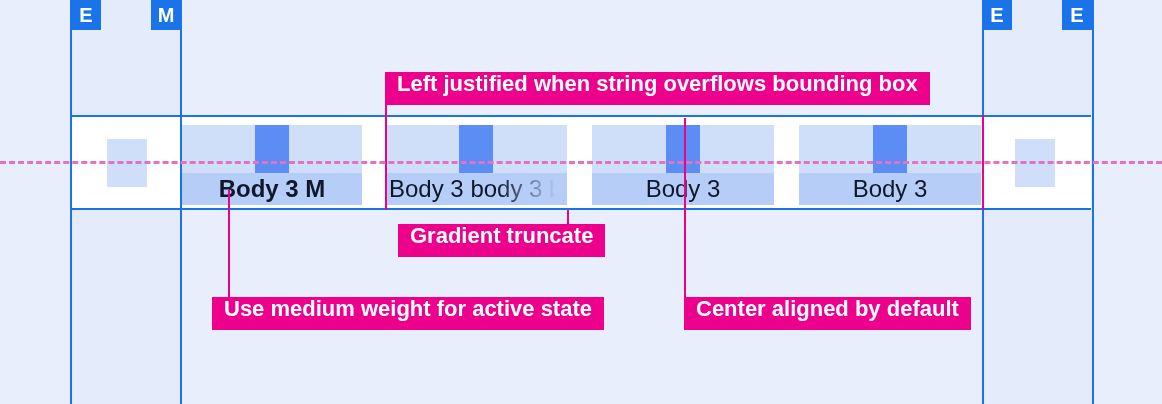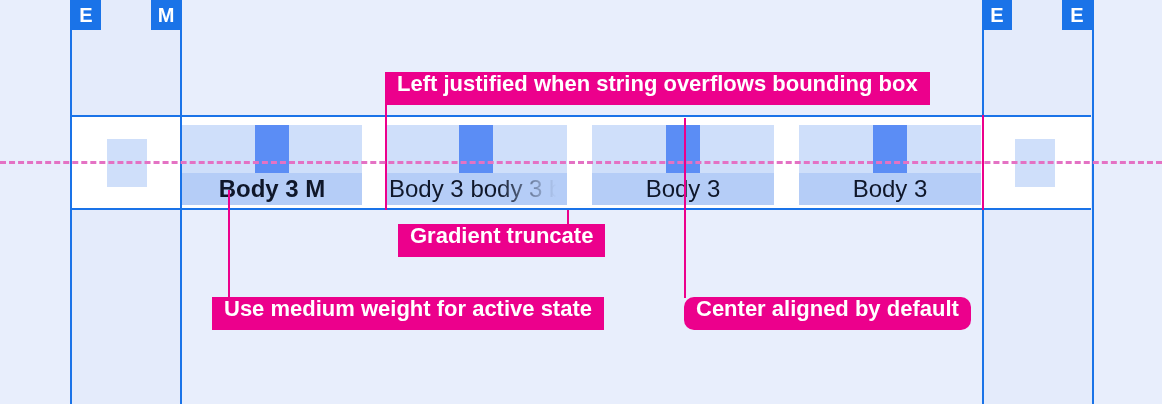--- a/index.html
+++ b/index.html
@@ -235,15 +235,15 @@
   <div class="leader v" style="left:684px; top:118px; height:180px;"></div>
 
   <div class="leader v" style="left:982px; top:115px; height:95px;"></div>
 
   <div class="callout" style="left:385px; top:72px;">Left justified when string overflows bounding box</div>
 
   <div class="callout" style="left:360px; top:224px;margin-left:38px;">Gradient truncate</div>
 
   <div class="callout" style="left:212px; top:297px;">Use medium weight for active state</div>
 
-  <div class="callout" style="left:684px; top:297px;border-radius:10px;">Center aligned by default</div>
+  <div class="callout" style="left:684px; top:297px;">Center aligned by default</div>
 
 </div>
 
 </body></html>

